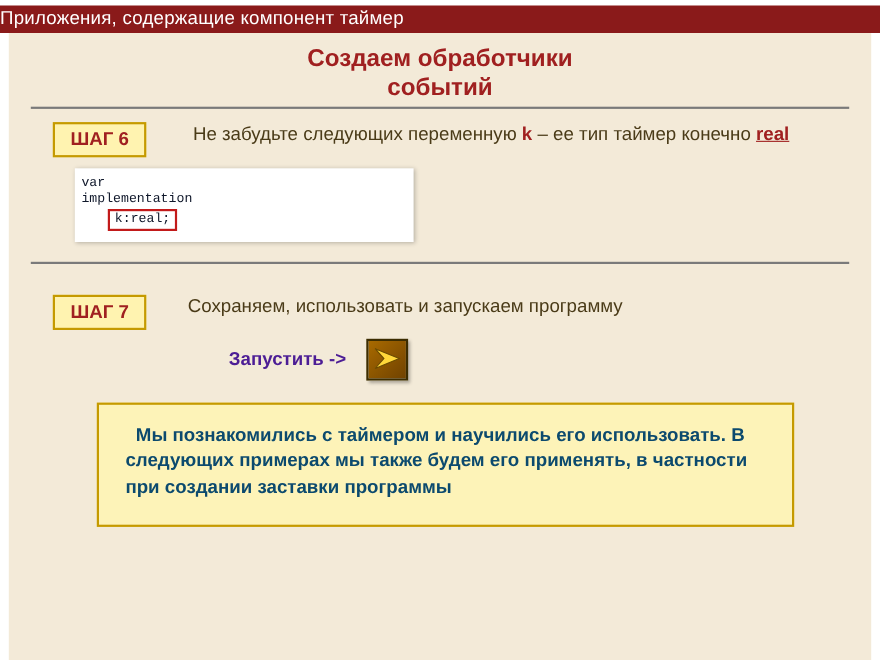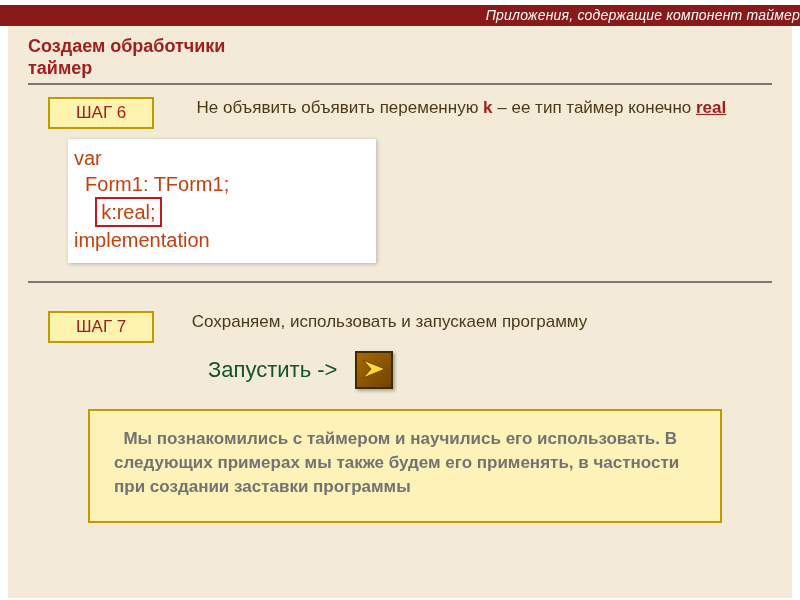--- a/index.html
+++ b/index.html
@@ -13,152 +13,151 @@
   }
   .page {
     width: 800px;
     height: 600px;
     position: relative;
     box-sizing: border-box;
   }
   .header-bar {
     background: #8a1a1a;
     color: #ffffff;
-    text-align: right;
-    font-size: 14px;
+    text-align: left;
+    font-size: 17px;
     padding: 2px 0 3px 0;
     margin: 5px 0 0 0;
     letter-spacing: 0.2px;
-    font-style: italic;
   }
   .content {
     background: #f3ead8;
     margin: 0 8px 8px 8px;
     padding: 10px 20px 30px 20px;
     box-sizing: border-box;
     height: 572px;
   }
   .section-title {
     color: #a02020;
     font-weight: bold;
-    font-size: 18px;
+    text-align: center;
+    font-size: 22px;
     line-height: 1.2;
     margin: 0 auto 4px auto;
   }
   hr.rule {
     border: none;
     border-top: 2px solid #7a7a7a;
     margin: 4px 0 12px 0;
   }
   .step-row {
     display: flex;
     align-items: flex-start;
     gap: 28px;
     margin: 0 20px 8px 20px;
   }
   .step-badge {
     background: #fff3b0;
     border: 2px solid #c59a00;
     color: #a02020;
-    font-weight: normal;
-    padding: 4px 26px;
+    font-weight: bold;
+    padding: 4px 14px;
     font-size: 17px;
     white-space: nowrap;
   }
   .step-text {
     color: #4a3b18;
     font-size: 17px;
     line-height: 1.35;
   }
   .kw-k { color: #a02020; font-weight: bold; }
   .kw-real { color: #a02020; font-weight: bold; text-decoration: underline; }
   .code-box {
     background: #ffffff;
     margin: 10px 0 10px 40px;
     width: 300px;
     padding: 6px 2px 10px 6px;
     box-shadow: 1px 1px 4px rgba(0,0,0,0.25);
   }
   .code-line {
-    font-family: Liberation Sans, sans-serif;
-    font-size: 20px;
-    color: #c2410c;
+    font-family: Liberation Mono, monospace;
+    font-size: 12px;
+    color: #0f172a;
     white-space: pre;
     line-height: 1.3;
   }
   .code-highlight {
     display: inline-block;
     border: 2px solid #c21a1a;
     padding: 0 4px;
     margin-left: 10px;
   }
   .run-row {
     margin: 8px 0 0 180px;
     display: flex;
     align-items: center;
     gap: 18px;
   }
   .run-label {
-    color: #14532d;
-    font-weight: normal;
-    font-size: 22px;
+    color: #4c1d95;
+    font-weight: bold;
+    font-size: 17px;
   }
   .play-button {
     width: 34px;
     height: 34px;
     background: linear-gradient(135deg, #a86a00, #704200);
     border: 2px solid #3b2c00;
     position: relative;
     box-shadow: 2px 2px 3px rgba(0,0,0,0.3);
     cursor: pointer;
   }
   .play-button svg {
     position: absolute;
     top: 3px; left: 4px;
   }
   .summary-box {
     background: #fdf3b8;
     border: 2px solid #c59a00;
     margin: 20px 50px 0 60px;
     padding: 16px 24px 22px 24px;
-    color: #737373;
+    color: #0c4a6e;
     font-size: 17px;
     font-weight: bold;
     line-height: 1.4;
   }
 </style>
 </head>
 <body>
 
 <div class="page">
   <div class="header-bar">
     <span>Приложения, содержащие компонент таймер</span>
   </div>
 
   <div class="content">
 
     <div class="section-title">
       <span>Создаем обработчики</span><br>
-      <span>таймер</span>
+      <span>событий</span>
     </div>
 
     <hr class="rule">
 
     <div class="step-row">
       <div class="step-badge">ШАГ 6</div>
       <div class="step-text">
-        &nbsp;&nbsp;&nbsp;<span>Не объявить объявить переменную </span><span class="kw-k">k</span><span> – ее тип таймер конечно </span><span class="kw-real">real</span>
+        &nbsp;&nbsp;&nbsp;<span>Не забудьте следующих переменную </span><span class="kw-k">k</span><span> – ее тип таймер конечно </span><span class="kw-real">real</span>
       </div>
     </div>
 
     <div class="code-box">
       <div class="code-line">var</div>
-      <div class="code-line">  Form1: TForm1;</div>
+      <div class="code-line">implementation</div>
       <div class="code-line">  <span class="code-highlight">k:real;</span></div>
-      <div class="code-line">implementation</div>
     </div>
 
     <hr class="rule" style="margin-top:18px;">
 
     <div class="step-row" style="margin-top:28px;text-align:center;">
       <div class="step-badge">ШАГ 7</div>
       <div class="step-text">
         &nbsp;&nbsp;<span>Сохраняем, использовать и запускаем программу</span>
       </div>
     </div>

